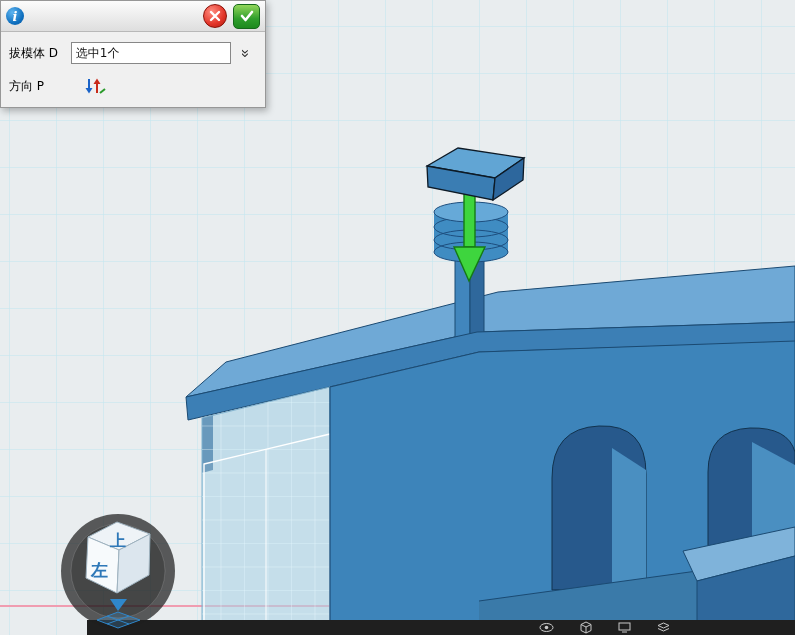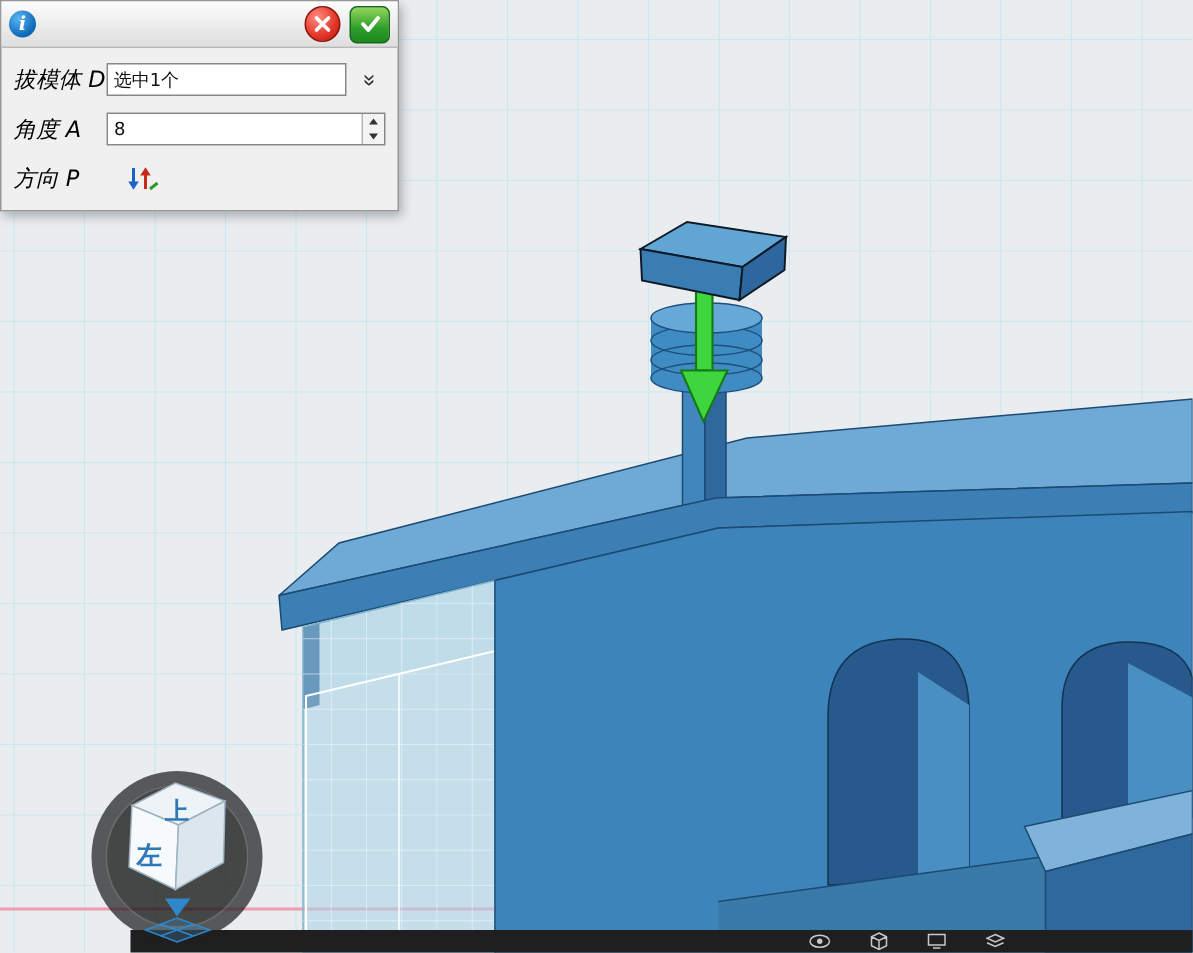--- a/index.html
+++ b/index.html
@@ -19,21 +19,21 @@
     background:radial-gradient(circle at 35% 30%,#5db4f0,#0d6dbd 65%,#0a57a0);
     display:flex;align-items:center;justify-content:center;}
   .tspacer{flex:1;}
   .btn-cancel{width:24px;height:24px;border-radius:50%;border:1px solid #8a1209;margin-right:6px;
     background:radial-gradient(circle at 35% 30%,#ff8d80,#e23428 60%,#ad1b10);
     display:flex;align-items:center;justify-content:center;padding:0;cursor:pointer;}
   .btn-confirm{width:27px;height:25px;border-radius:5px;border:1px solid #15691a;
     background:linear-gradient(#92d65a,#2f9e2c 60%,#1d8a1e);
     display:flex;align-items:center;justify-content:center;padding:0;cursor:pointer;}
   .row{display:flex;align-items:center;margin:9px 8px;height:24px;}
-  .lbl{width:64px;font-size:15px;color:#000;font-style:italic;}
+  .lbl{width:64px;font-size:12px;color:#000;}
   .inp{height:22px;box-sizing:border-box;border:1px solid #878787;background:#fff;
     font-size:12px;padding:1px 4px;font-family:inherit;color:#111;}
   .inp-body{width:160px;}
   .spinwrap{position:relative;display:inline-block;}
   .inp-angle{width:186px;padding-right:17px;}
   .spin{position:absolute;right:1px;top:1px;width:14px;height:20px;display:flex;flex-direction:column;
     border-left:1px solid #b5b5b5;}
   .spin button{flex:1;border:none;background:#f3f3f3;padding:0;margin:0;
     display:flex;align-items:center;justify-content:center;cursor:pointer;}
   .tri-up{width:0;height:0;border-left:3px solid transparent;border-right:3px solid transparent;
@@ -178,34 +178,20 @@
   </div>
 
   <div class="row">
     <span class="lbl">拔模体 D</span>
     <input class="inp inp-body" value="选中1个" style="">
     <button class="expand-btn">
       <span class="expand-glyph">»</span>
     </button>
   </div>
 
-  <div class="row">
-    <span class="lbl">角度 A</span>
-    <span class="spinwrap">
-      <input class="inp inp-angle" value="8" style="">
-      <span class="spin">
-        <button>
-            <span class="tri-up"></span>
-          </button>
-        <button>
-            <span class="tri-down"></span>
-          </button>
-      </span>
-    </span>
-  </div>
 
   <div class="row">
     <span class="lbl">方向 P</span>
     <button class="dir-btn">
       <svg width="24" height="20">
         <path d="M7,3 L7,13" stroke="#1a63c8" stroke-width="2"></path>
         <polygon points="3.5,12 10.5,12 7,17.5" fill="#1a63c8"></polygon>
         <path d="M15,17 L15,7" stroke="#c82a1a" stroke-width="2"></path>
         <polygon points="11.5,8 18.5,8 15,2.5" fill="#c82a1a"></polygon>
         <path d="M18,17 L23,13" stroke="#2a9a2a" stroke-width="2"></path>

